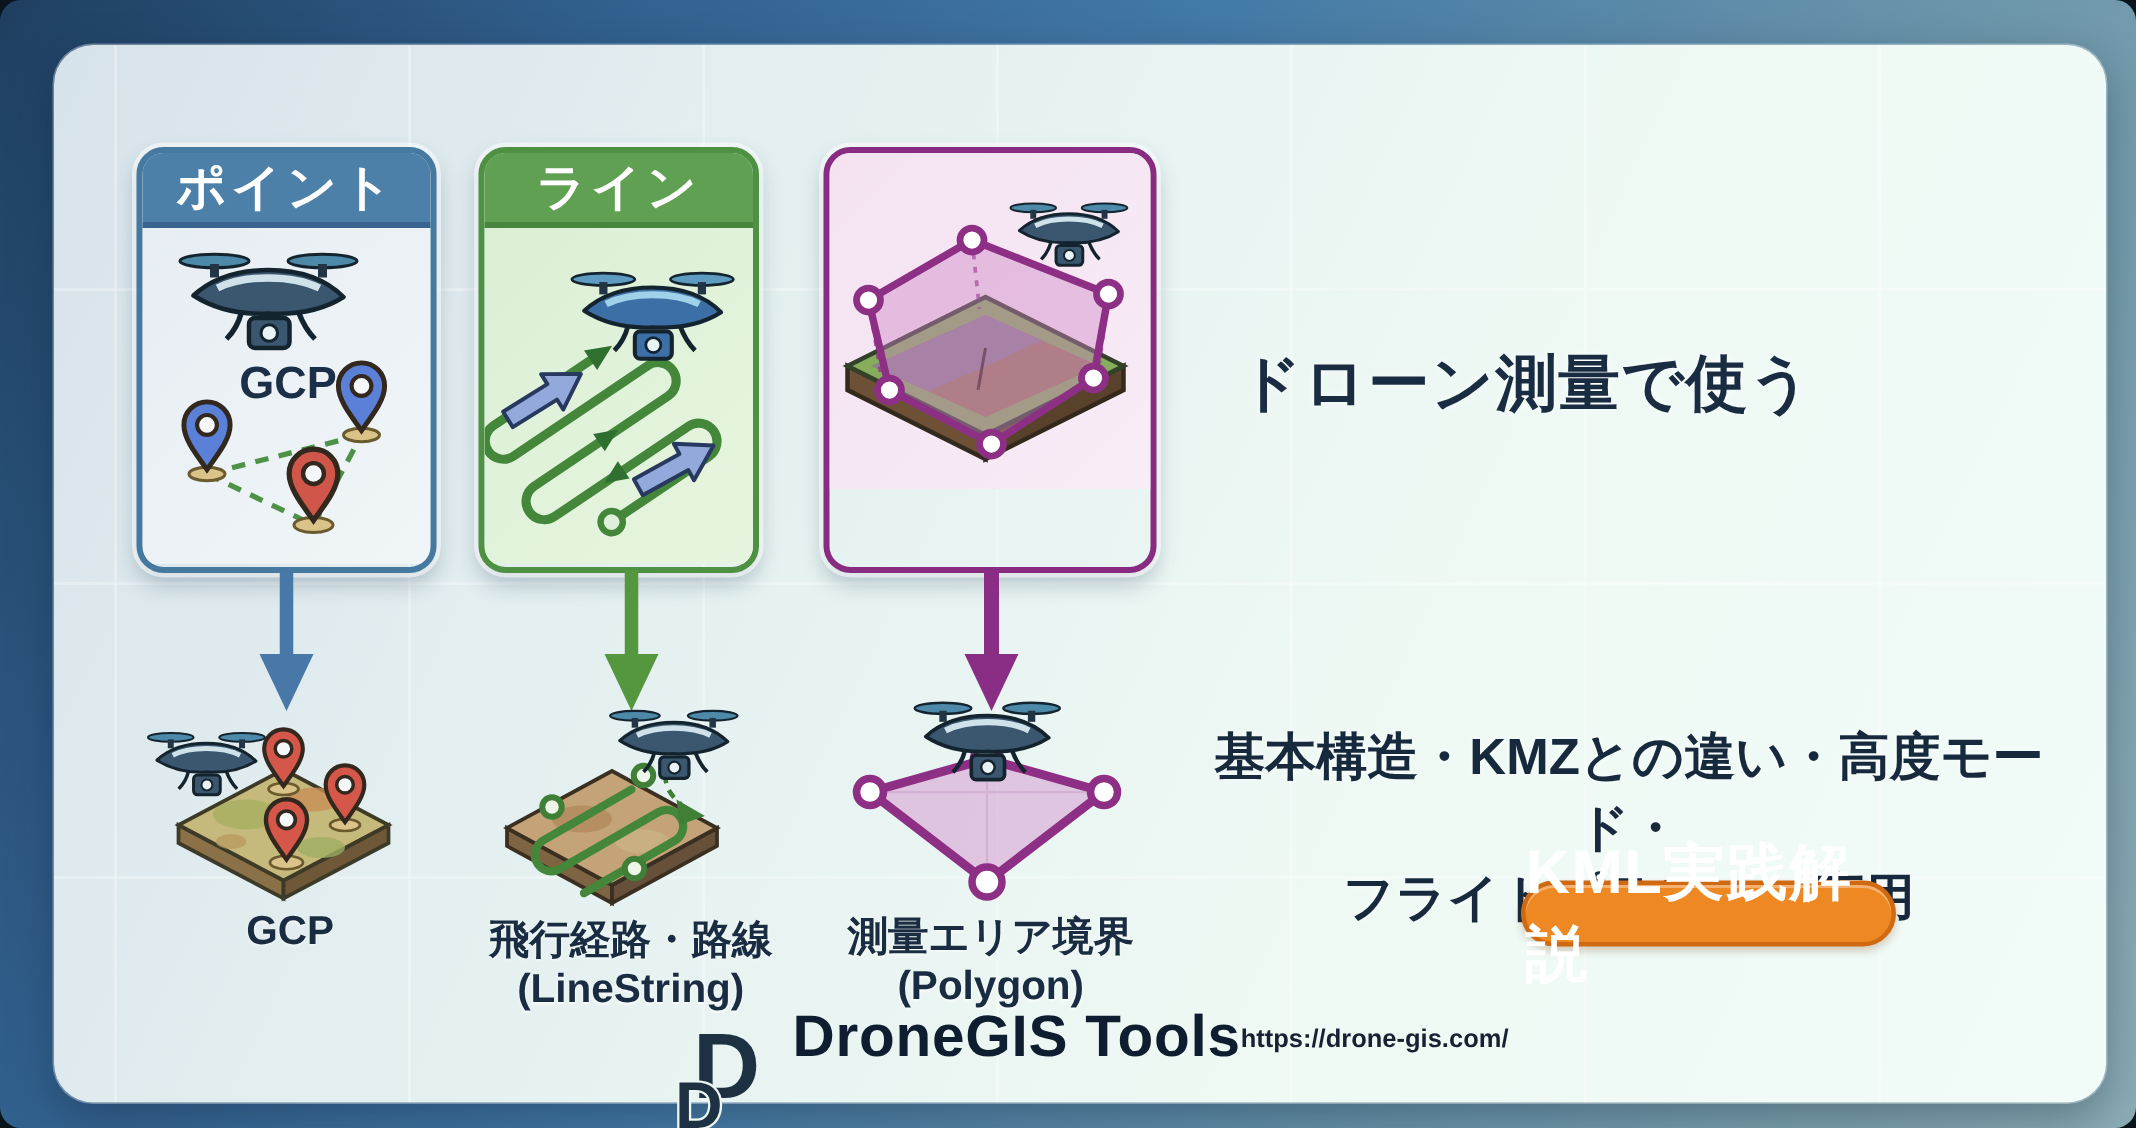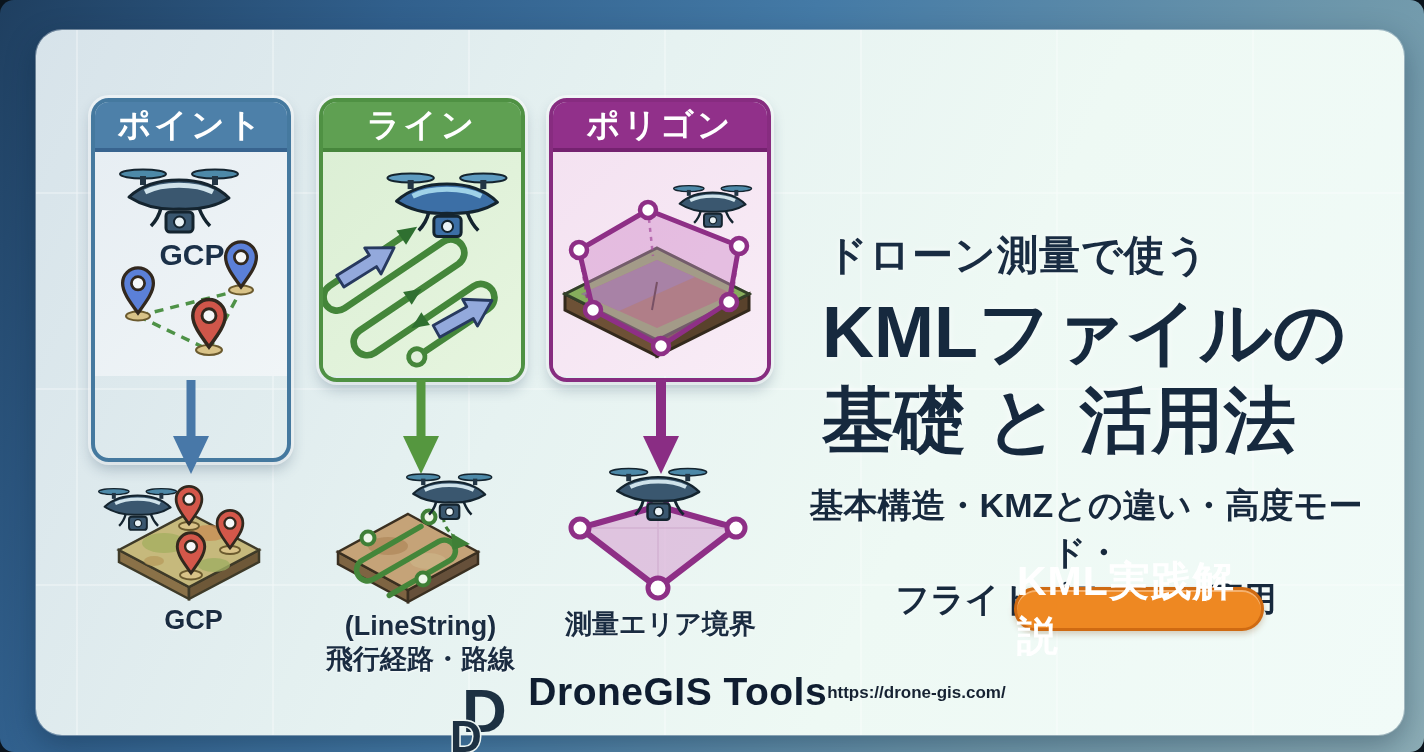--- a/index.html
+++ b/index.html
@@ -14,24 +14,24 @@
     background-image:linear-gradient(rgba(255,255,255,.55) 2px,transparent 2px),
                      linear-gradient(90deg,rgba(255,255,255,.55) 2px,transparent 2px);
     background-size:196px 196px;background-position:40px -34px;opacity:.55;}
   
   .card{position:absolute;border-radius:18px;border:4px solid;overflow:hidden;
     box-shadow:0 0 0 3px rgba(255,255,255,.55),0 7px 14px rgba(35,65,95,.28);}
   .card-header{height:50px;display:flex;align-items:center;justify-content:center;
     color:#fff;font-size:33px;font-weight:800;letter-spacing:3px;border-bottom:4px solid;}
   .card-body{position:relative;width:100%;height:224px;}
   .card-body svg{position:absolute;inset:0;width:100%;height:100%;}
-  .card-point{left:55px;top:68px;width:200px;height:364px;border-color:#45799f;}
+  .card-point{left:55px;top:68px;width:200px;height:284px;border-color:#45799f;}
   .card-point .card-header{background:#4d80a9;border-color:#38648f;}
   .card-point .card-body{background:linear-gradient(135deg,#e7eef3,#f0f5f7);}
-  .card-line{left:283px;top:68px;width:206px;height:284px;border-color:#4f9143;}
+  .card-line{left:283px;top:68px;width:187px;height:284px;border-color:#4f9143;}
   .card-line .card-header{background:#5fa052;border-color:#47863c;}
   .card-line .card-body{background:linear-gradient(135deg,#dcefd5,#e6f5df);}
   .card-polygon{left:513px;top:68px;width:222px;height:284px;border-color:#872c80;}
   .card-polygon .card-header{background:#91308a;border-color:#752270;}
   .card-polygon .card-body{background:linear-gradient(135deg,#f4e2f1,#f8ecf6);}
   
   .flow-arrow{position:absolute;width:40px;height:100px;}
   
   .out{position:absolute;}
   .out svg{display:block;}
@@ -123,21 +123,20 @@
           </g>
           <g transform="translate(118,182) rotate(-29)">
             <polygon points="0,-7 40,-7 40,-16 66,0 40,16 40,7 0,7" fill="#93a9dc" stroke="#27395f" stroke-width="3" stroke-linejoin="round"></polygon>
           </g>
           <use href="#drone-shape" transform="translate(66,12) scale(1.05)" style="--body:#3c6fa6;--prop:#5e9bc0;--canopy:#9fd2e8"></use>
         </svg>
       </div>
     </div>
 
     <div class="card card-polygon">
-      <div class="card-header">ポリゴン</div>
       <div class="card-body">
         <svg viewBox="0 0 214 224">
           <g>
             <polygon points="12,142 104,188 104,204 12,158" fill="#6d5136" stroke="#33291c" stroke-width="3"></polygon>
             <polygon points="104,188 196,142 196,158 104,204" fill="#59422c" stroke="#33291c" stroke-width="3"></polygon>
             <polygon points="104,96 196,142 104,188 12,142" fill="#86ad5c" stroke="#33402a" stroke-width="3"></polygon>
             <polygon points="104,108 180,142 104,176 28,142" fill="#9b7b5c"></polygon>
             <polygon points="104,108 142,125 66,159 28,142" fill="#8d8190"></polygon>
             <path d="M104,130 L99,158" stroke="#3c2e20" stroke-width="2" fill="none"></path>
           </g>
@@ -215,49 +214,46 @@
           <circle cx="95" cy="113" r="6.5"></circle>
             <circle cx="40" cy="72" r="6.5"></circle>
             <circle cx="101" cy="51" r="6.5"></circle>
         </g>
         <path d="M 120,40 C 112,52 116,62 126,70" fill="none" stroke="#3f7f36" stroke-width="3" stroke-dasharray="6 5"></path>
         <polygon points="142,78 123,67 125,84" fill="#3f7f36"></polygon>
         <use href="#drone-shape" transform="translate(78,4) scale(0.72)" style="--body:#3a576f;--prop:#4d89a8;--canopy:#cfe2ea"></use>
       </svg>
     </div>
     <div class="out-label" style="left:272px;top:580px;width:225px">
+      <div>飛行経路・路線</div>
       <div>(LineString)</div>
-      <div>飛行経路・路線</div>
     </div>
 
     <div class="out" style="left:525px;top:434px">
       <svg width="200" height="160" viewBox="0 0 200 160">
         <polygon points="97,42 175,64 97,124 19,64" fill="#d8a6d3" fill-opacity=".62" stroke="#8e2f86" stroke-width="6" stroke-linejoin="round"></polygon>
         <g stroke="#c9a0c6" stroke-width="1.5" opacity=".5">
           <line x1="19" y1="64" x2="175" y2="64"></line>
             <line x1="97" y1="42" x2="97" y2="124"></line>
         </g>
         <g fill="#ffffff" stroke="#8e2f86" stroke-width="5">
           <circle cx="97" cy="42" r="9"></circle>
             <circle cx="19" cy="64" r="9"></circle>
           <circle cx="175" cy="64" r="9"></circle>
             <circle cx="97" cy="124" r="10"></circle>
         </g>
         <use href="#drone-shape" transform="translate(48,0) scale(0.82)" style="--body:#3a576f;--prop:#4d89a8;--canopy:#cfe2ea"></use>
       </svg>
     </div>
     <div class="out-label" style="left:512px;top:578px;width:225px">
       <div>測量エリア境界</div>
+      <div>(Polygon)</div>
     </div>
 
     <div class="kicker">ドローン測量で使う</div>
-    <div class="big-title">
-      <div>KMLファイルの</div>
-      <div>基礎 と 活用法</div>
-    </div>
     <div class="subtitle">
       <div>基本構造・KMZとの違い・高度モード・</div>
       <div>フライトプランへの応用</div>
     </div>
     <div class="badge">KML実践解説</div>
 
     <div class="footer">
       <svg width="64" height="84" viewBox="0 0 64 84">
         <text x="12" y="62" font-size="62" font-weight="900" fill="#1d3142" font-family="Liberation Sans, sans-serif">D</text>
         <text x="0" y="82" font-size="44" font-weight="900" fill="#1d3142" stroke="#edf6f3" stroke-width="3" paint-order="stroke" font-family="Liberation Sans, sans-serif">D</text>

